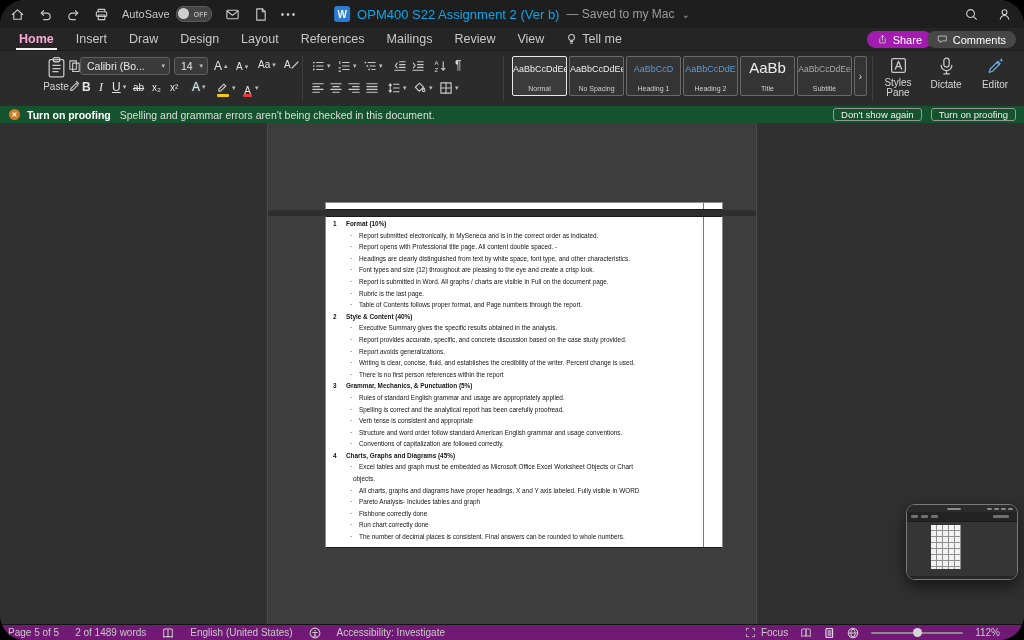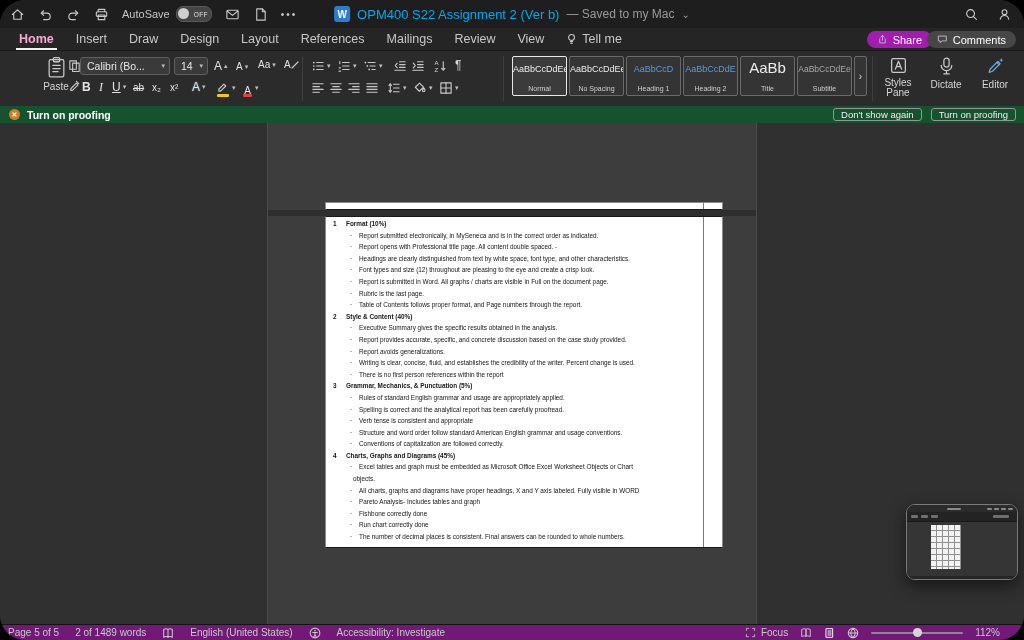--- a/index.html
+++ b/index.html
@@ -463,20 +463,21 @@
         </svg>
       <span>Editor</span>
     </div>
   </div>
 
   <div class="proofbar">
     <span class="pb-icon">
         <span>✕</span>
       </span>
     <span class="pb-title">Turn on proofing</span>
+    <span class="pb-msg">Spelling and grammar errors aren't being checked in this document.</span>
     <span class="pb-btn first">Don't show again</span>
     <span class="pb-btn last">Turn on proofing</span>
   </div>
 
   <div class="docarea">
     <div class="pagecol">
       <div class="pagegap"></div>
     </div>
     <div class="strip">
         <div class="vline"></div>

